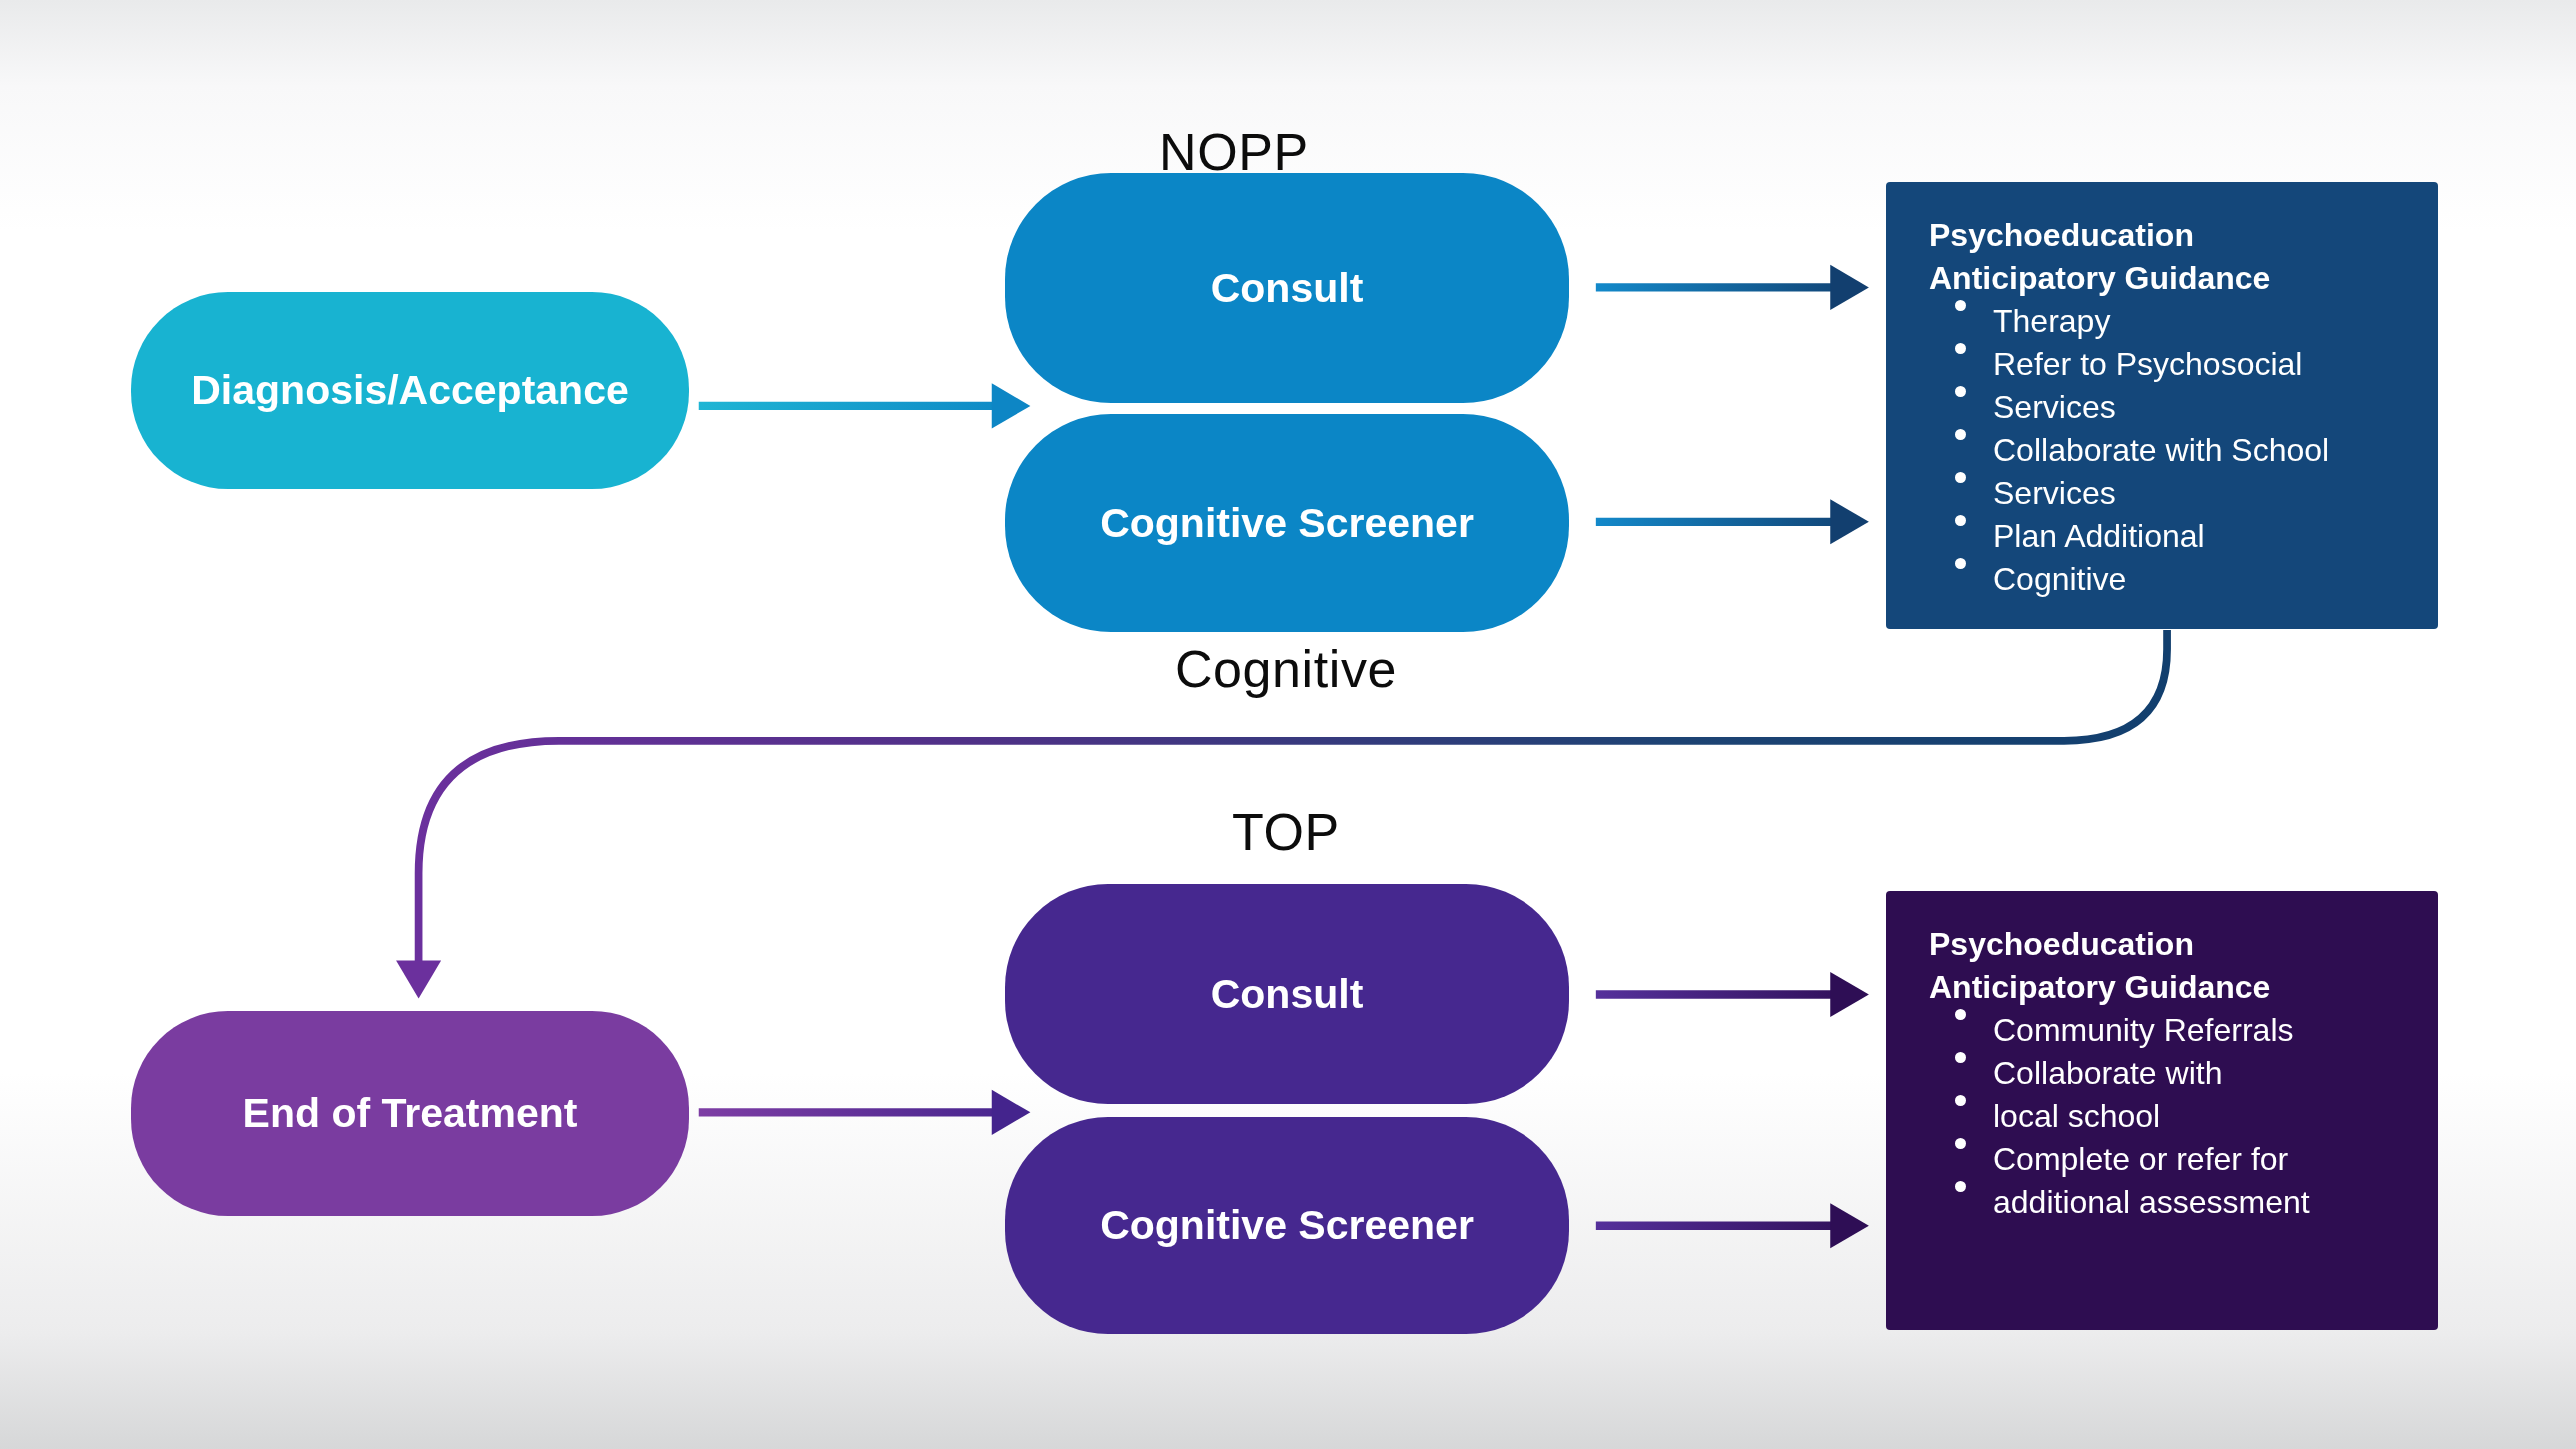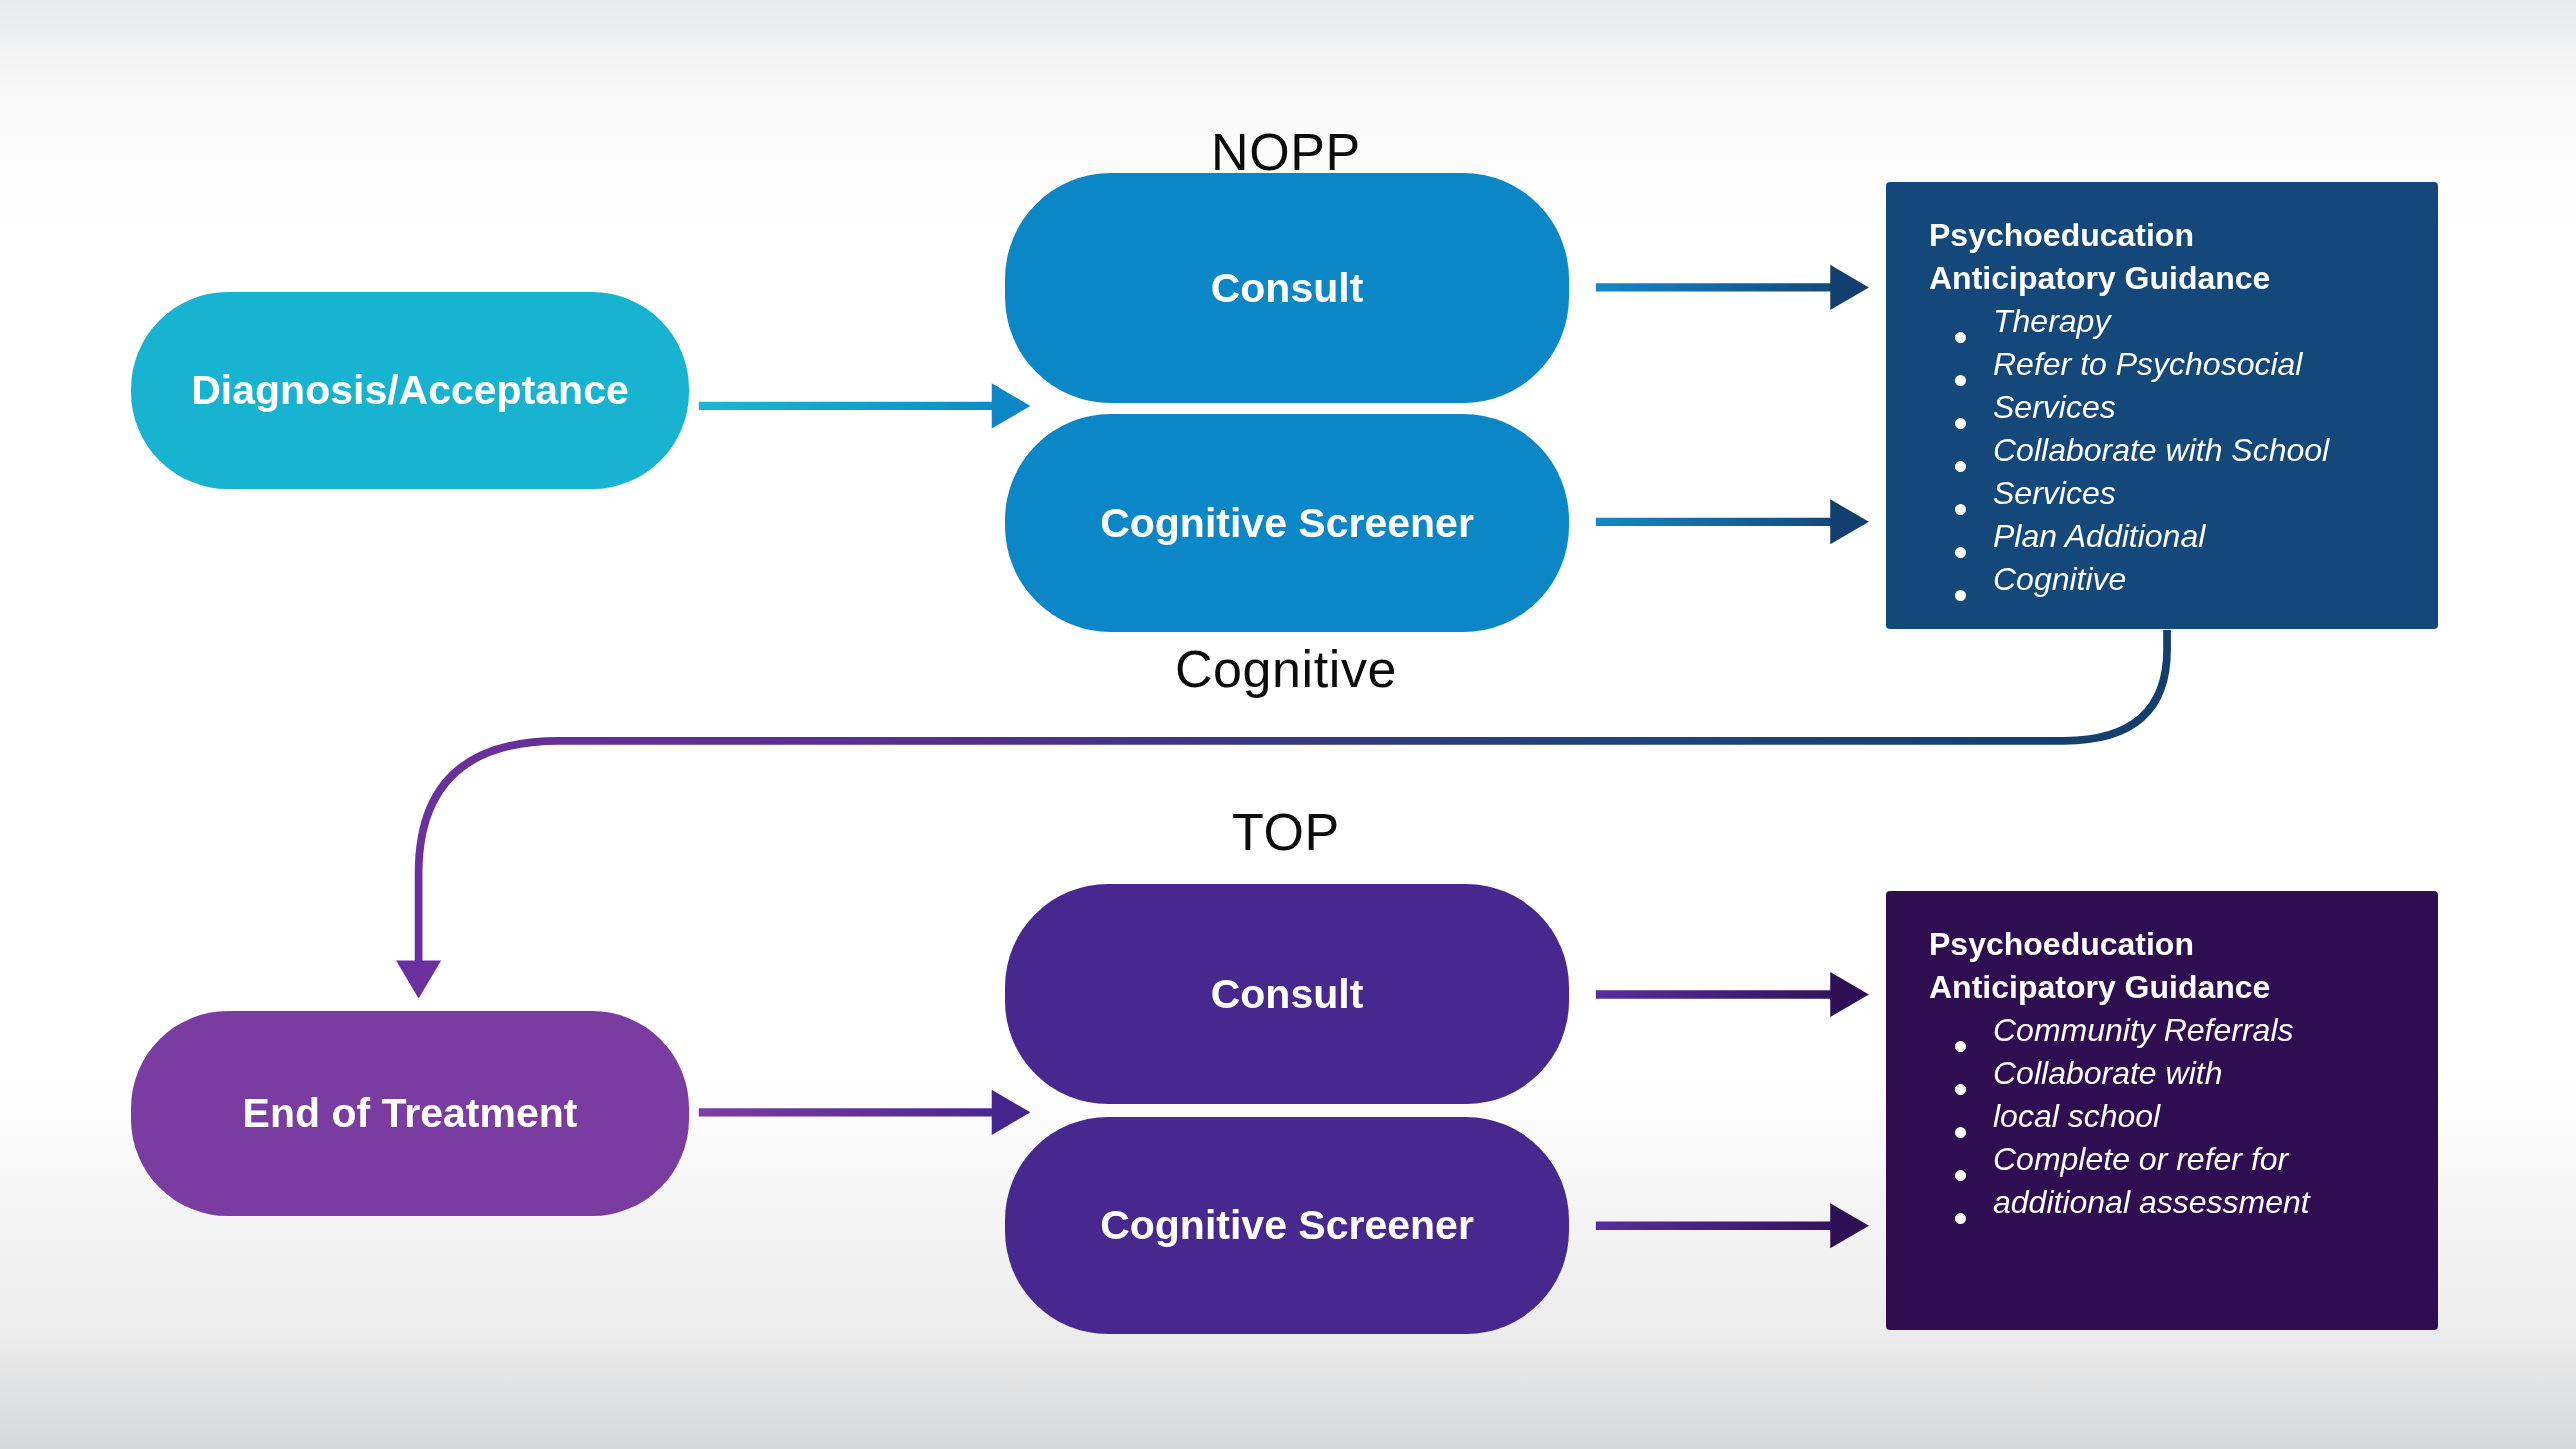--- a/index.html
+++ b/index.html
@@ -44,21 +44,21 @@
     box-sizing:border-box;
   }
   .guidance-box.navy{background:#14477a;}
   .guidance-box.deep-purple{background:#2e0d51;}
   .box-title{
     font-weight:bold;
     font-size:32px;
     line-height:43px;
     white-space:nowrap;
   }
-  .bullet-row{display:flex;align-items:flex-end;height:43px;font-style:italic;}
+  .bullet-row{display:flex;align-items:flex-start;height:43px;}
   .dot{
     width:11px;height:11px;border-radius:50%;
     background:#ffffff;
     margin:0 27px 0 26px;
     flex:none;
   }
   .bullet-text{
     font-size:32px;
     line-height:43px;
     white-space:nowrap;
@@ -124,21 +124,21 @@
       <line x1="2478" y1="1544" x2="2850" y2="1544" stroke="url(#gradDeepR)" stroke-width="13"></line>
       <polygon points="2902,1544 2842,1509 2842,1579" fill="#2e0e55"></polygon>
     </g>
 
     <g>
       <line x1="2478" y1="1903" x2="2850" y2="1903" stroke="url(#gradDeepR)" stroke-width="13"></line>
       <polygon points="2902,1903 2842,1868 2842,1938" fill="#2e0e55"></polygon>
     </g>
   </svg>
 
-  <div class="section-label" style="left:964px;top:126px;">NOPP</div>
+  <div class="section-label" style="left:912px;top:126px;">NOPP</div>
 
   <div class="pill pill-cyan" style="left:131px;top:292px;width:558px;height:197px;">Diagnosis/Acceptance</div>
 
   <div class="pill pill-blue" style="left:1005px;top:173px;width:564px;height:230px;">Consult</div>
 
   <div class="pill pill-blue" style="left:1005px;top:414px;width:564px;height:218px;">Cognitive Screener</div>
 
   <div class="section-label" style="left:964px;top:643px;">Cognitive</div>
 
   <div class="guidance-box navy" style="left:1886px;top:182px;width:552px;height:447px;">

